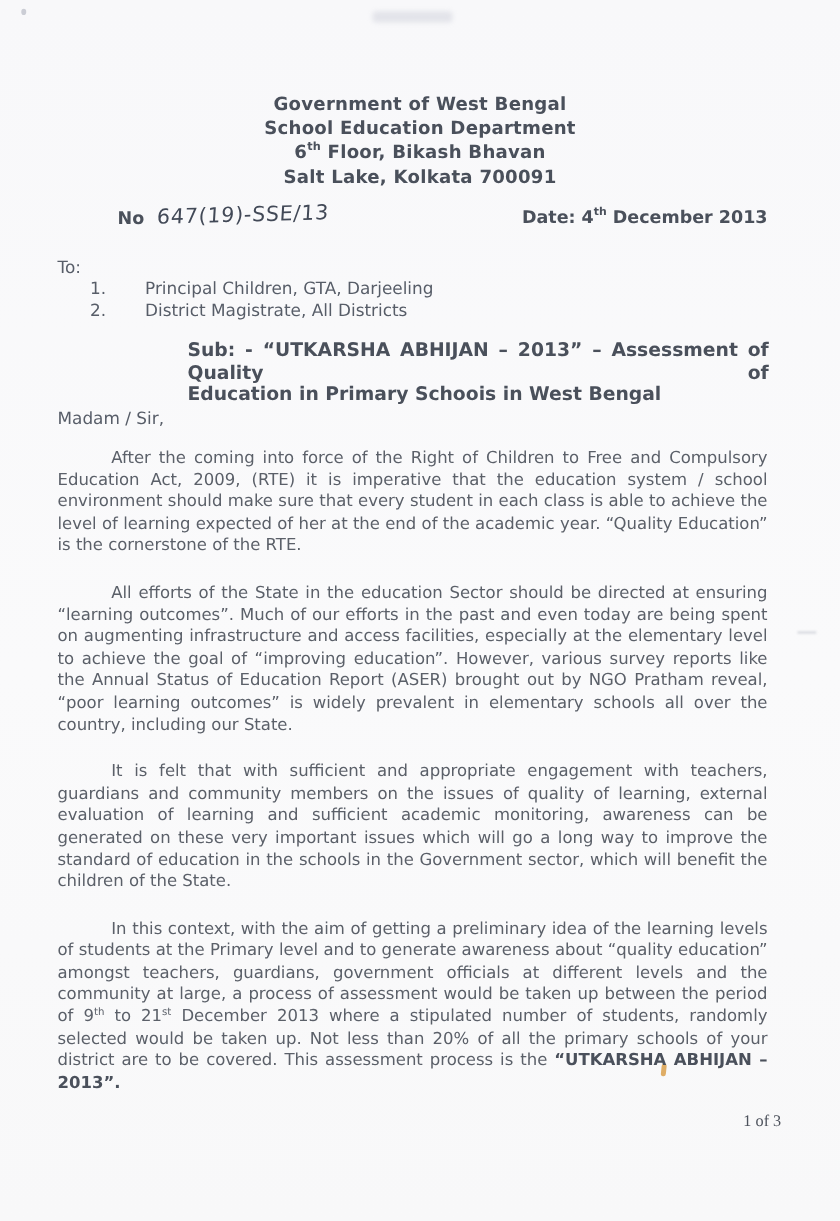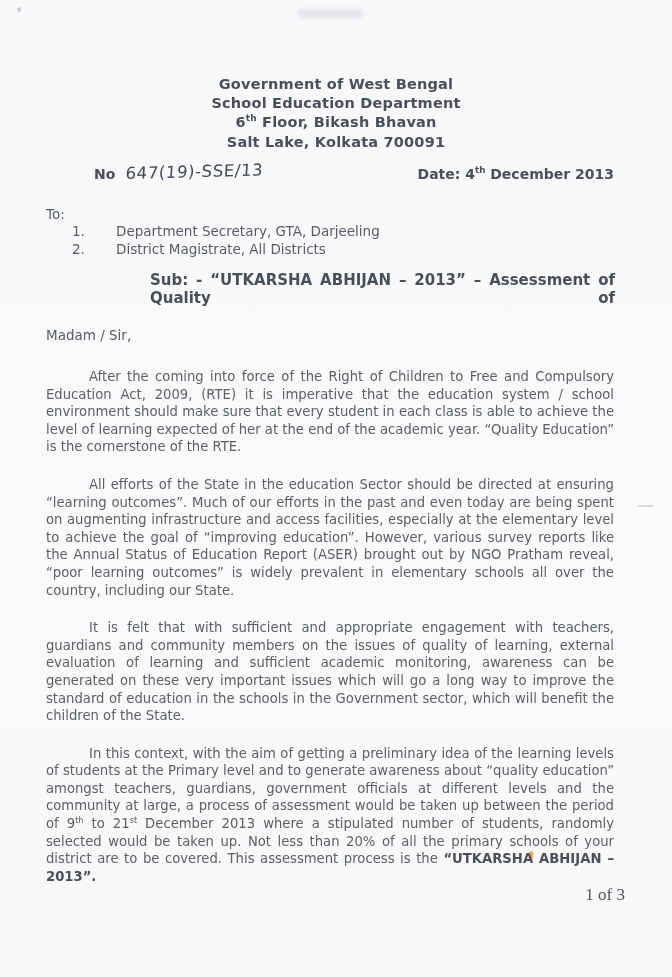--- a/index.html
+++ b/index.html
@@ -103,21 +103,21 @@
   .subject-line1 { text-align: justify; text-align-last: justify; }
   .subject-line2 { text-align: left; }
 
   
   .salutation {
     position: absolute; top: 327px; left: 46px;
     font-size: 13.5px;
     color: #575d68;
   }
   .letter-body {
-    position: absolute; top: 368px; left: 46px; width: 568px;
+    position: absolute; top: 358px; left: 46px; width: 568px;
     font-size: 13.2px;
     line-height: 17.6px;
     text-align: justify;
     color: #5b6069;
   }
   .letter-body p {
     margin: 0 0 20px 0;
     text-indent: 43px;
   }
   .uline {
@@ -126,21 +126,21 @@
   }
   .bold-title {
     font-weight: 700;
     color: #4a505b;
   }
 
   
   .page-num {
     position: absolute; right: 47px; bottom: 72px;
     font-family: "Liberation Serif", "DejaVu Serif", serif;
-    font-size: 17px;
+    font-size: 13px;
     color: #4d525c;
   }
 </style>
 </head>
 <body>
 
 <div class="paper">
 
   <div class="artifact-smudge-top"></div>
   <div class="artifact-speck-tl"></div>
@@ -154,26 +154,27 @@
     <div>Salt Lake, Kolkata 700091</div>
   </div>
 
   <div class="ref-row">
     <span class="no-label">No</span><span class="no-value">647(19)-SSE/13</span>
     <span class="date-text"><span>Date: 4</span><sup>th</sup><span> December 2013</span></span>
   </div>
 
   <div class="to-block">
     <div>To:</div>
-    <div class="to-row"><span class="to-num">1.</span><span>Department Secretary, GTA, Darjeeling</span></div>
+    <div class="to-row"><span class="to-num">1.</span><span>Principal Children, GTA, Darjeeling</span></div>
     <div class="to-row"><span class="to-num">2.</span><span>District Magistrate, All Districts</span></div>
   </div>
 
   <div class="subject-block">
     <div class="subject-line1">Sub: - “UTKARSHA ABHIJAN – 2013” – Assessment of Quality of</div>
+    <div class="subject-line2">Education in Primary Schoois in West Bengal</div>
   </div>
 
   <div class="salutation">Madam / Sir,</div>
 
   <div class="letter-body">
     <p>After the coming into force of the Right of Children to Free and Compulsory Education Act, 2009, (RTE) it is imperative that the education system / school environment should make sure that every student in each class is able to achieve the level of learning expected of her at the end of the academic year. “Quality Education” is the cornerstone of the RTE.</p>
     <p>All efforts of the State in the education Sector should be directed at ensuring “learning outcomes”. Much of our efforts in the past and even today are being spent on augmenting infrastructure and access facilities, especially at the elementary level to achieve the goal of “improving education”. However, various survey reports like the Annual Status of Education Report (ASER) brought out by NGO Pratham reveal, “poor learning outcomes” is widely prevalent in elementary schools all over the country, including our State.</p>
     <p>It is felt that with sufficient and appropriate engagement with teachers, guardians and community members on the issues of quality of learning, external evaluation of learning and sufficient academic monitoring, awareness can be generated on these very important issues which will go a long way to improve the standard of education in the schools in the Government sector, which will benefit the children of the State.</p>
     <p><span>In this context, with the aim of getting a preliminary idea of the learning levels of students at the Primary level and to generate awareness about “quality education” amongst teachers, guardians, government officials at different levels and the community at large, a process of assessment would be taken up between the period of </span><span class="uline"><span>9</span><sup>th</sup><span> to 21</span><sup>st</sup><span> December 2013</span></span><span> where a stipulated number of students, randomly selected would be taken up. </span><span class="uline">Not less than 20% of all the primary schools of your district</span><span> are to be covered. This assessment process is the </span><span class="bold-title">“UTKARSHA ABHIJAN – 2013”.</span></p>
   </div>

